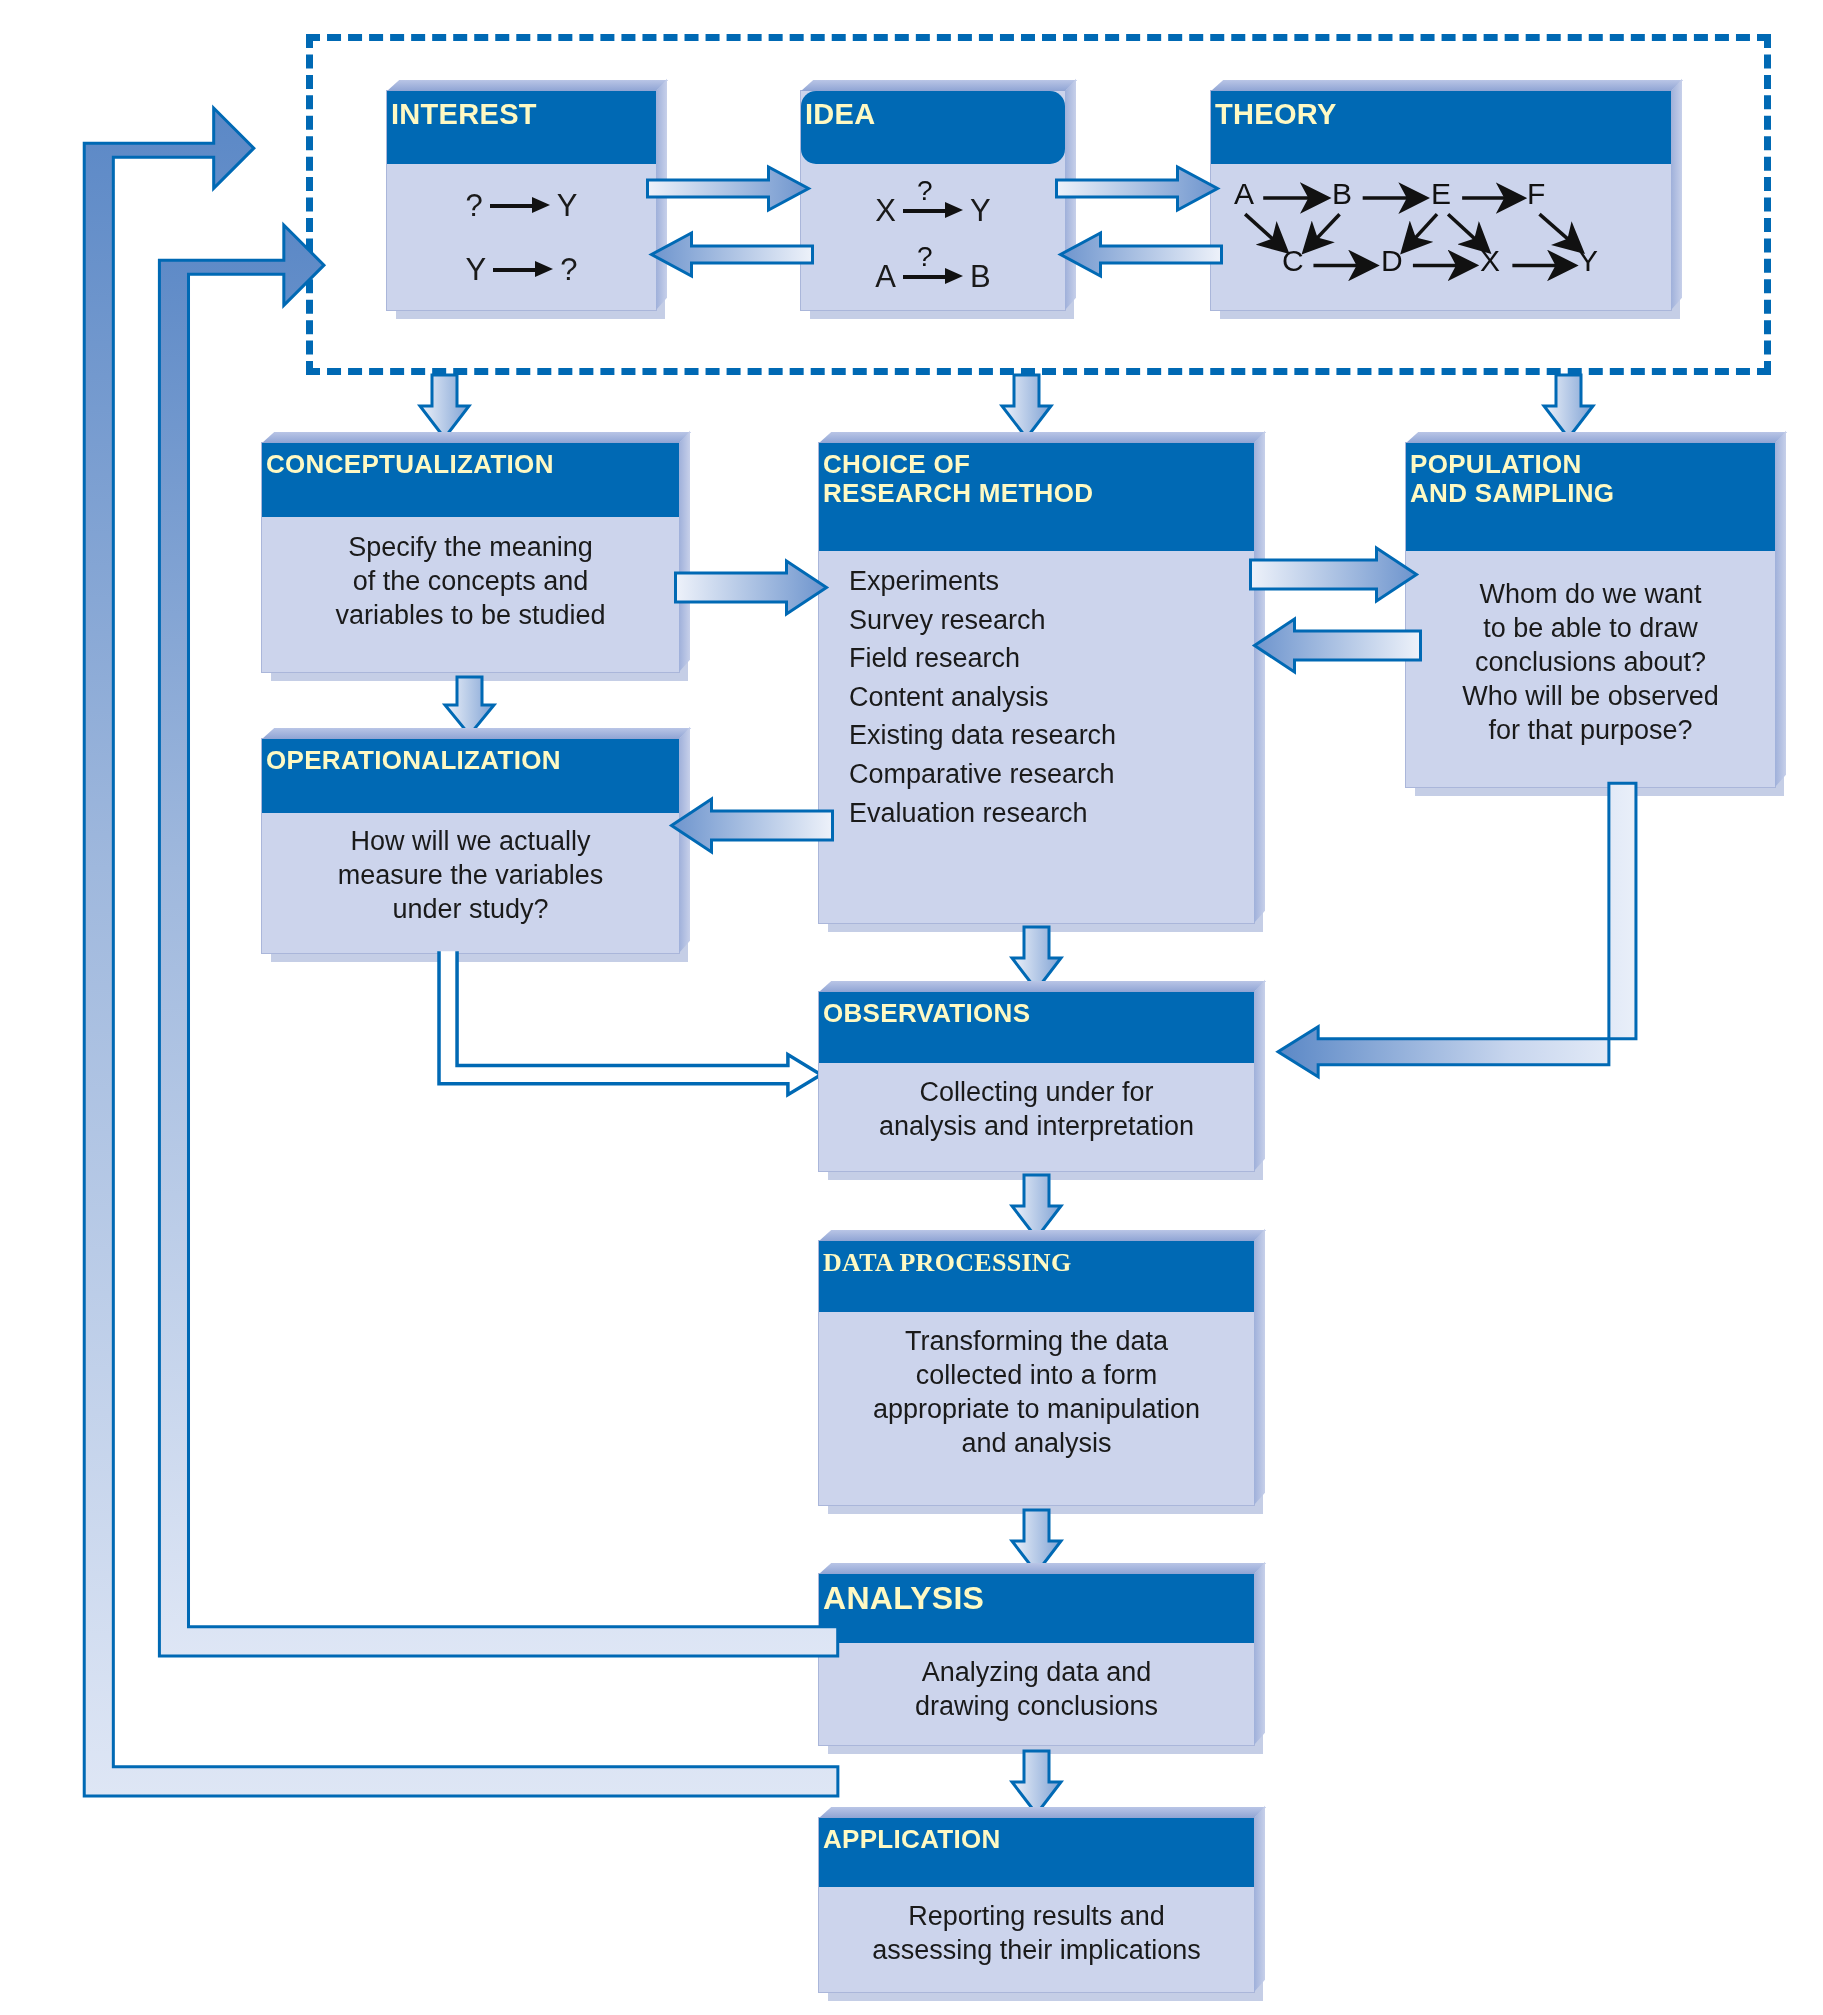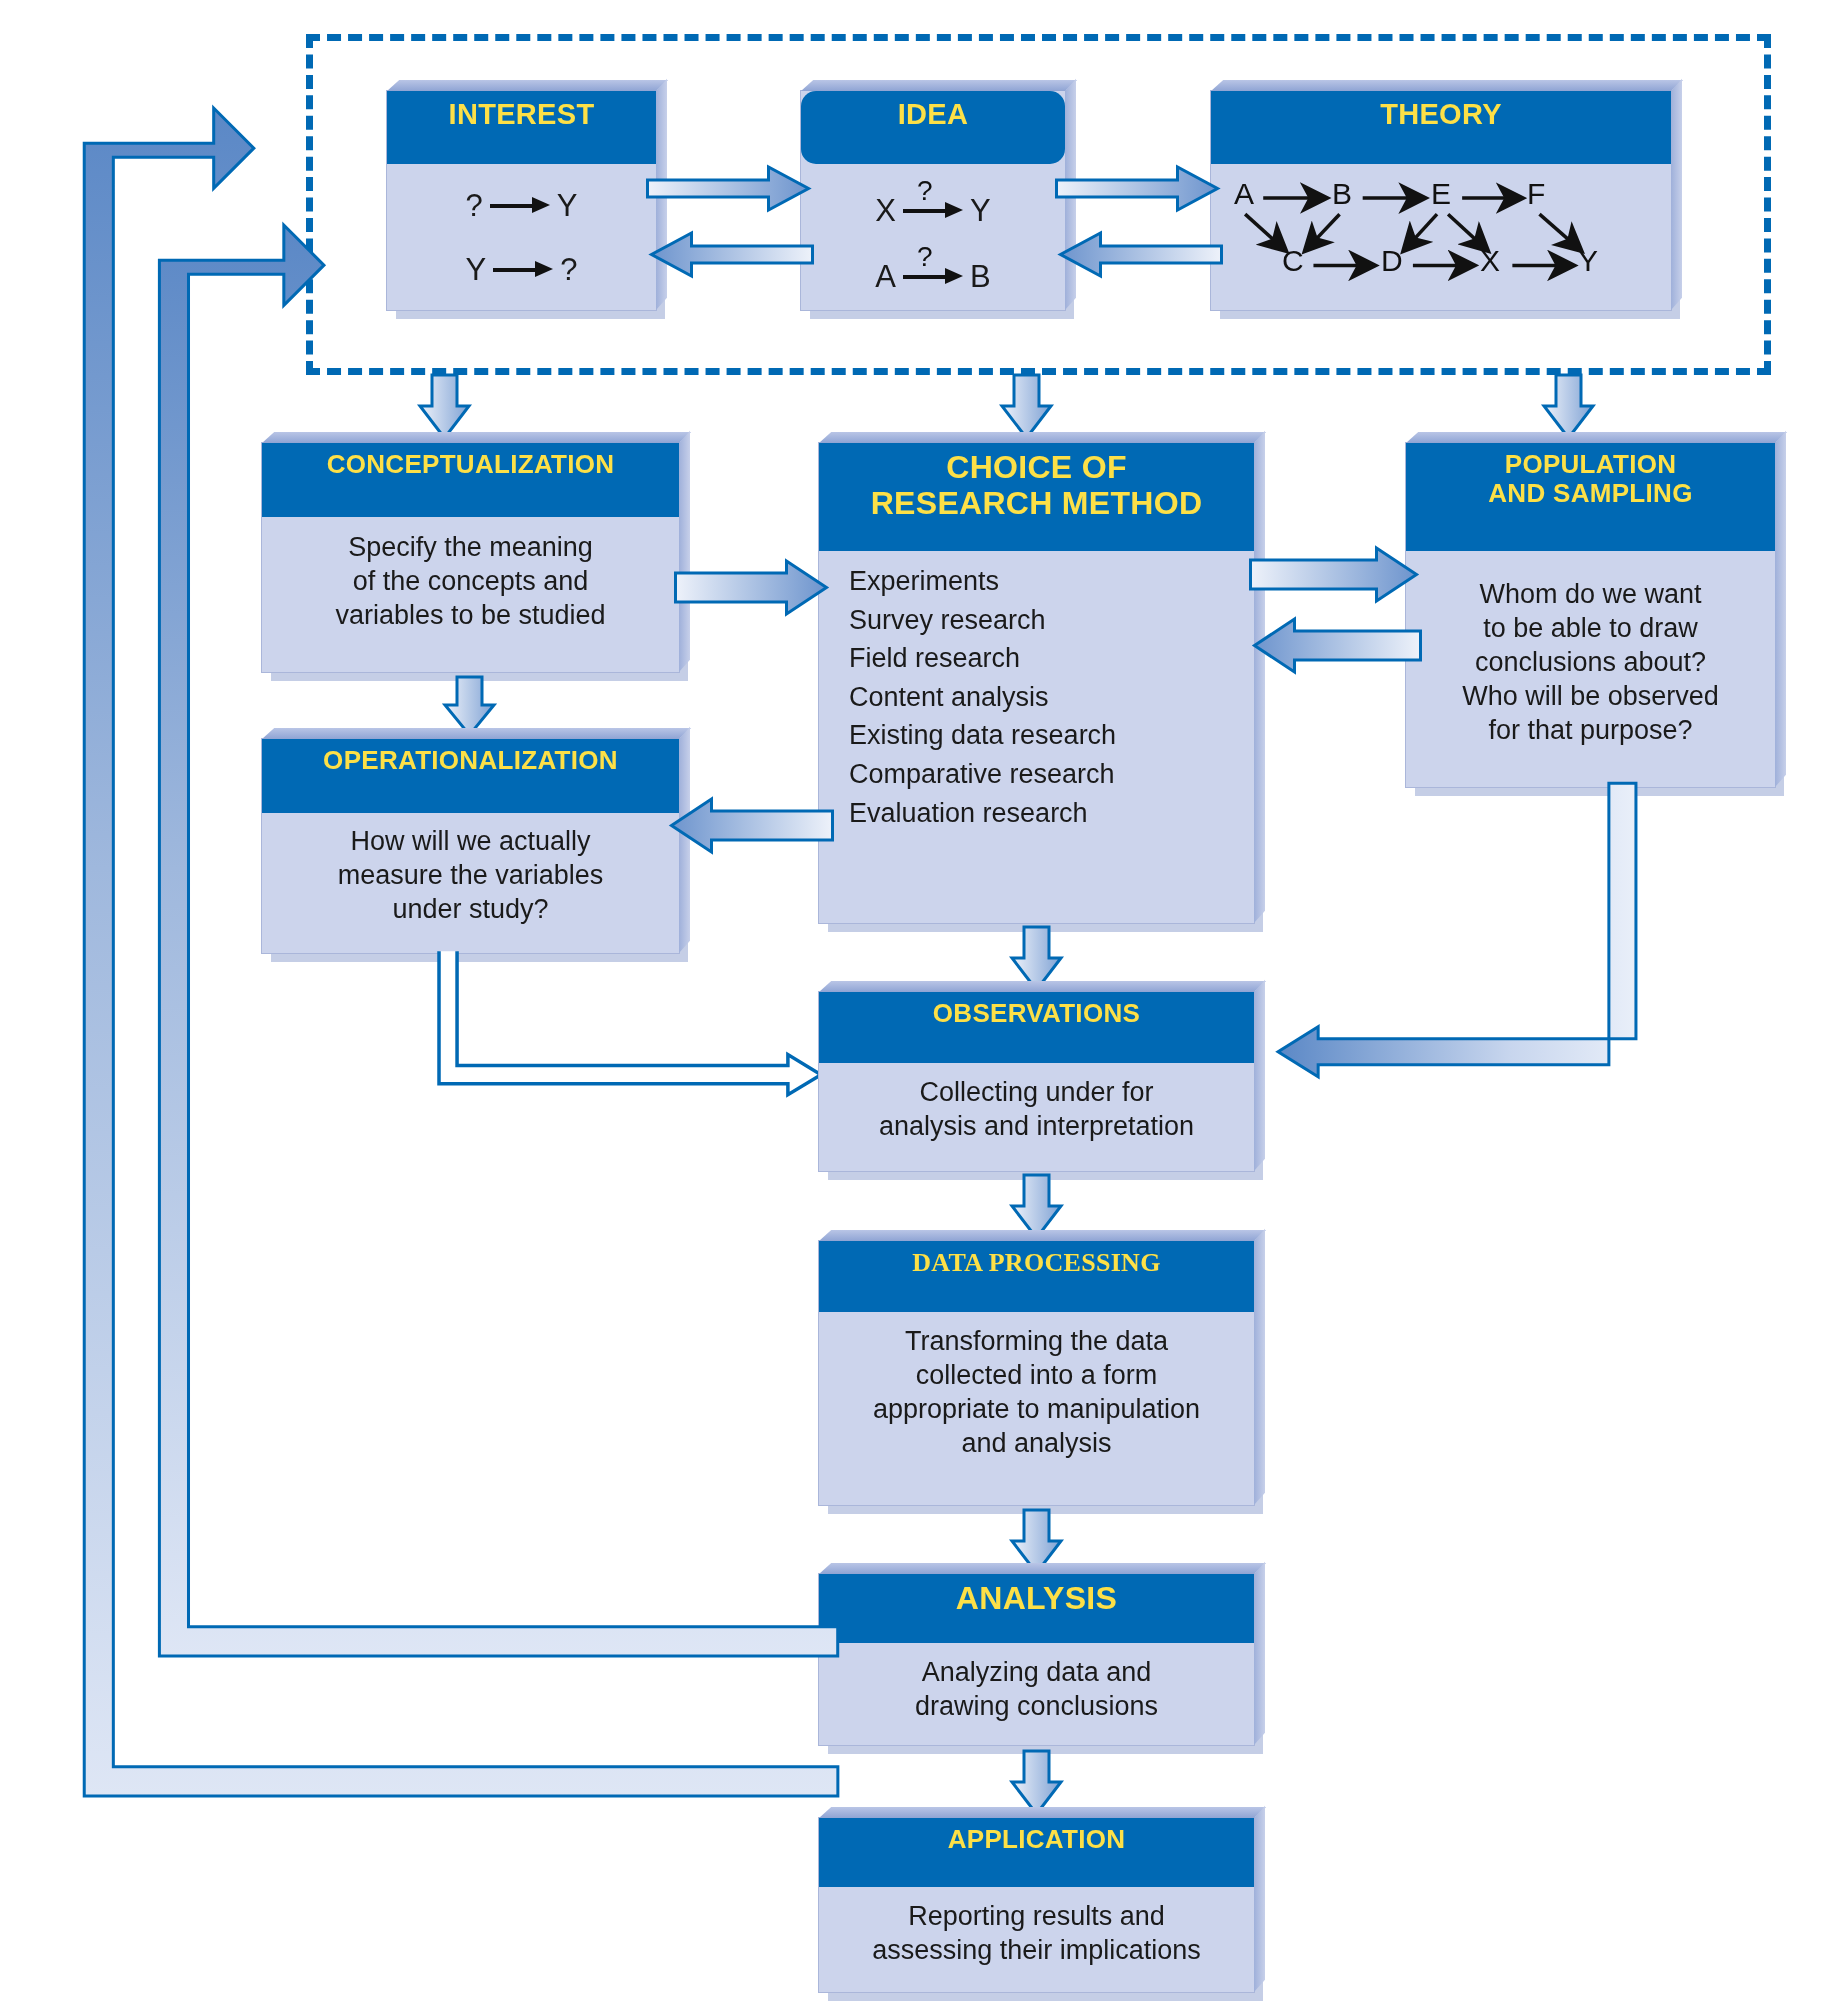--- a/index.html
+++ b/index.html
@@ -16,23 +16,23 @@
   
   .box{
     position:absolute;
     box-sizing:border-box;
     background:#ccd4ec;
     border:1px solid #aab6da;
     box-shadow:9px 9px 0 -1px rgba(150,165,210,.55);
   }
   .box .hdr{
     background:#0069b4;
-    color:#fde047;
+    color:#fef9c3;
     font-weight:bold;
-    text-align:center;
+    text-align:left;
     letter-spacing:0.3px;
     line-height:1.12;
     padding:7px 4px 8px;
   }
   .box .body{
     color:#1a1a1a;
     text-align:center;
     line-height:1.26;
     padding:8px 7px 9px;
   }
@@ -213,21 +213,21 @@
   <div class="box" style="left:261px;top:442px;width:419px;height:231px;">
     <div class="hdr" style="font-size:26px;height:59px;">CONCEPTUALIZATION</div>
     <div class="body" style="font-size:27px;padding-top:13px;">
       <div>Specify the meaning</div>
       <div>of the concepts and</div>
       <div>variables to be studied</div>
     </div>
   </div>
 
   <div class="box" style="left:818px;top:442px;width:437px;height:482px;">
-    <div class="hdr" style="font-size:32px;height:93px;">
+    <div class="hdr" style="font-size:26px;height:93px;">
       <div>CHOICE OF</div>
       <div>RESEARCH METHOD</div>
     </div>
     <div class="body listed" style="font-size:27px;padding-top:11px;">
       <div>Experiments</div>
       <div>Survey research</div>
       <div>Field research</div>
       <div>Content analysis</div>
       <div>Existing data research</div>
       <div>Comparative research</div>

